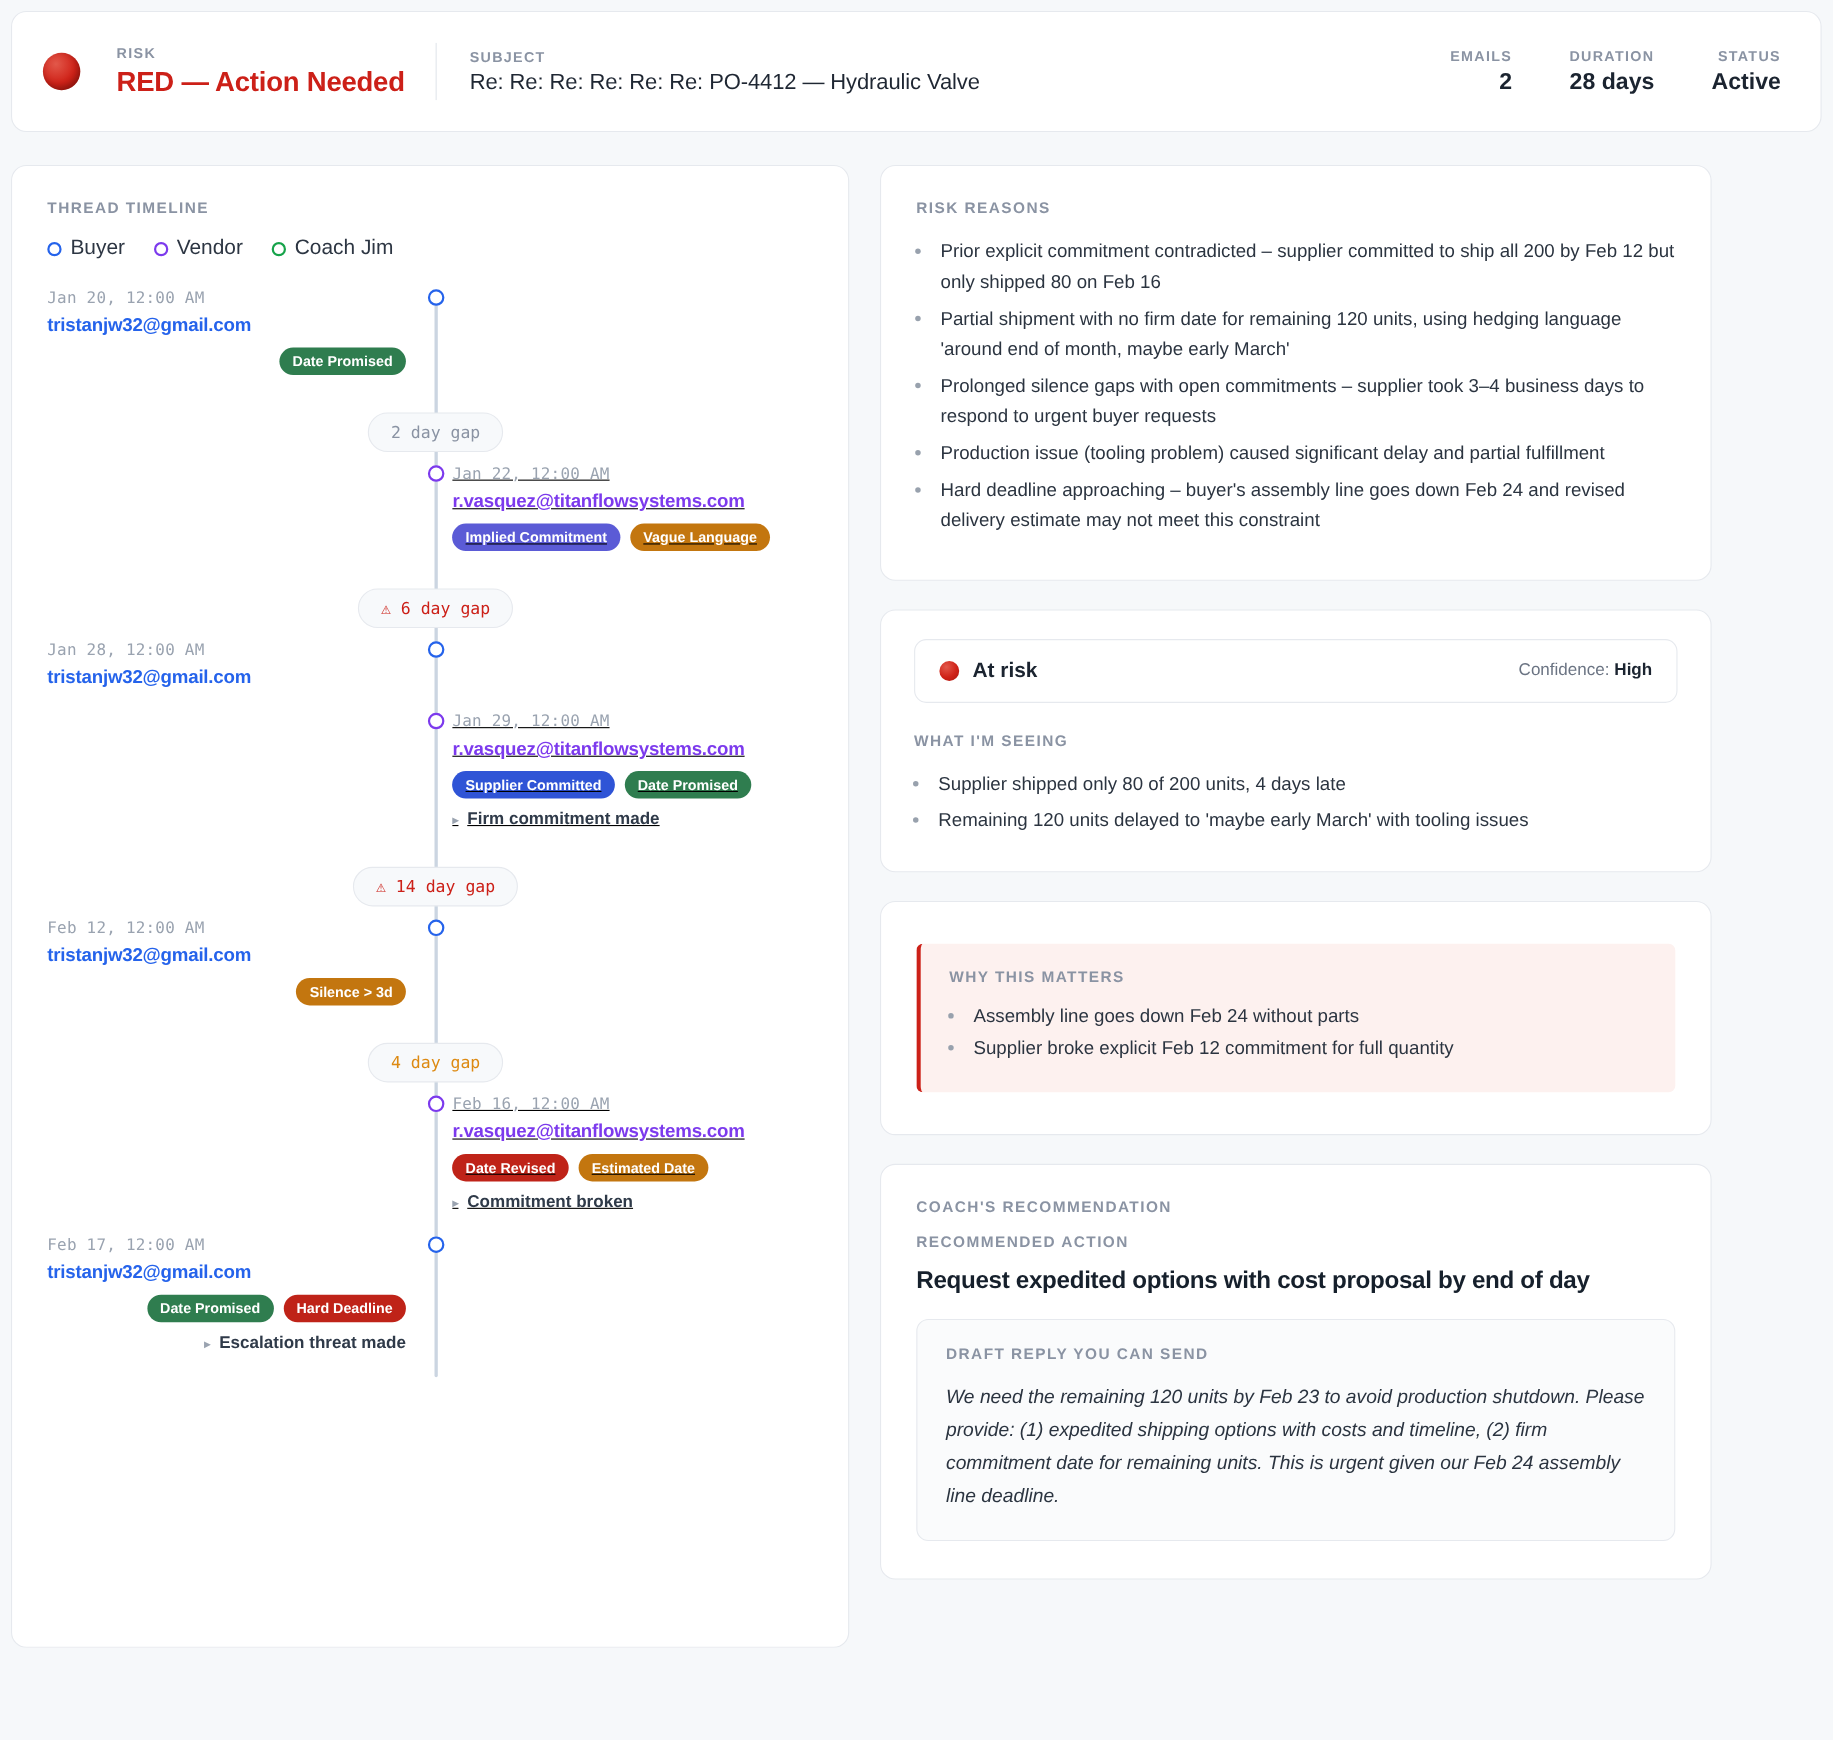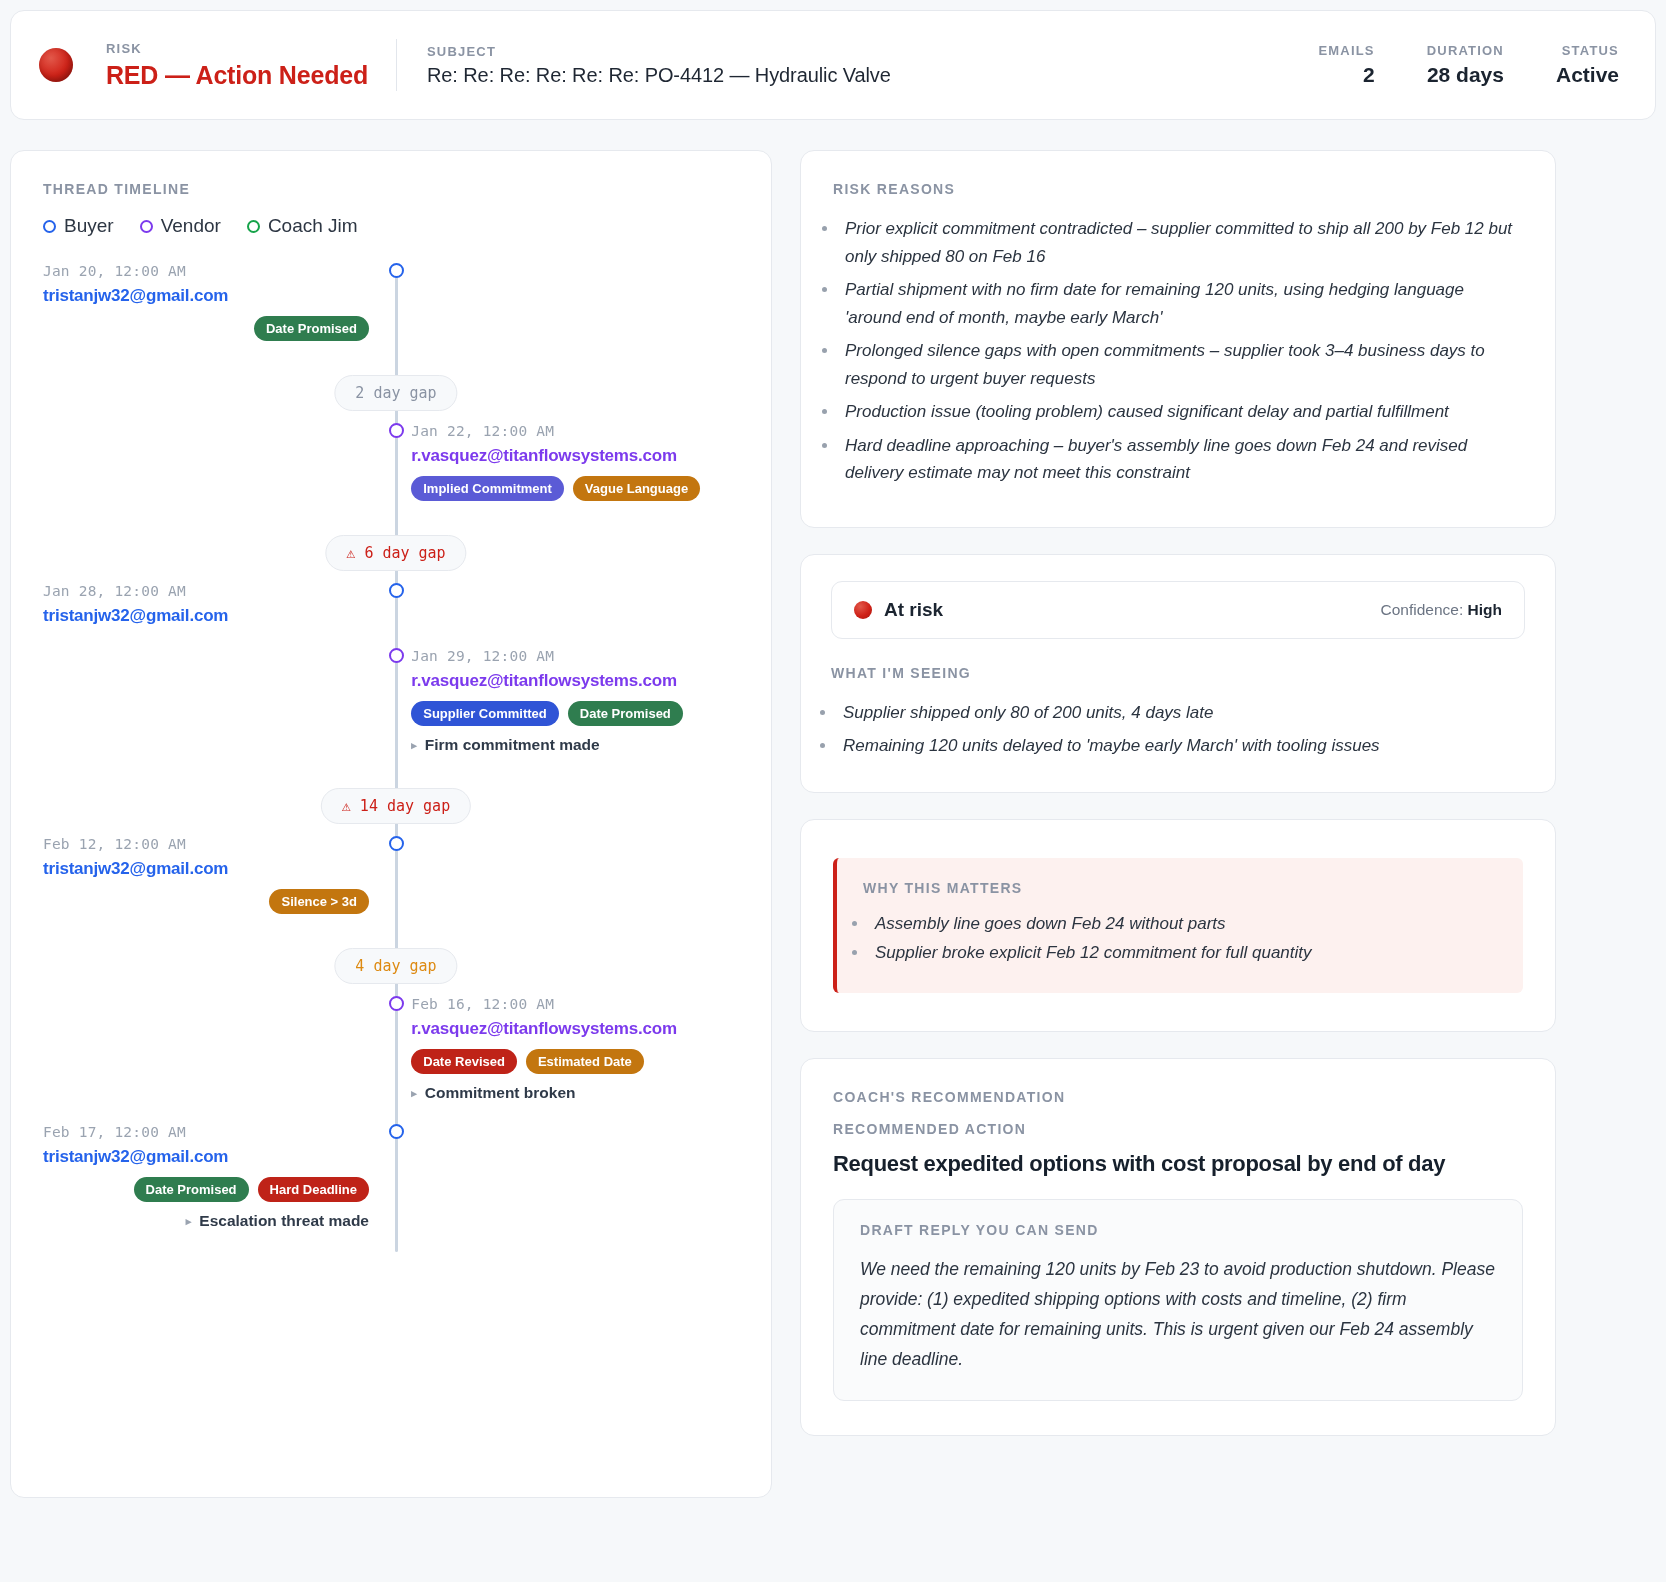--- a/index.html
+++ b/index.html
@@ -71,21 +71,21 @@
   .node {
     position: absolute; left: 346px; width: 15px; height: 15px;
     border-radius: 50%; background: #fff; border: 2.5px solid #2563eb; z-index: 2;
   }
   .node.vendor { border-color: #7c3aed; }
 
   .entry { width: 100%; display: flex; }
   .entry .left-pane  { width: 340px; text-align: left; padding-right: 14px; }
   .entry .right-pane { width: 340px; padding-left: 0; }
   .entry.is-right .left-pane { visibility: hidden; }
-  .entry.is-right .right-pane { margin-left: 40px; }
+  .entry.is-right .right-pane { margin-left: 40px; text-decoration: underline; }
 
   .ts {
     font-family: "DejaVu Sans Mono", monospace;
     font-size: 14.5px; color: #9aa3b0; letter-spacing: .2px;
   }
   .email { font-size: 17px; font-weight: 700; margin-top: 7px; letter-spacing: -.2px; }
   .email.buyer  { color: #2563eb; }
   .email.vendor { color: #7c3aed; }
 
   .tags { display: flex; gap: 9px; margin-top: 10px; flex-wrap: wrap; }
@@ -116,21 +116,21 @@
     display: flex; align-items: center; gap: 9px;
   }
   .gap-pill.warn  { color: #cc2018; }
   .gap-pill.amber { color: #dd8a12; }
   .warn-ico { font-size: 15px; }
 
   .spacer { height: 22px; }
 
   
   .reasons-card { padding: 30px 32px 34px 32px; }
-  ul.bullets { margin: 18px 0 0 6px; font-style: italic; }
+  ul.bullets { margin: 18px 0 0 16px; }
   ul.bullets li {
     font-size: 17px; line-height: 1.62; color: #2b3440;
     margin-bottom: 6px; padding-left: 6px;
   }
   ul.bullets li::marker { color: #98a1ad; }
 
   .atrisk-card { padding: 26px 30px 26px 30px; }
   .atrisk-bar {
     border: 1px solid #e6e9ee; border-radius: 11px;
     padding: 17px 22px; display: flex; align-items: center; justify-content: space-between;

